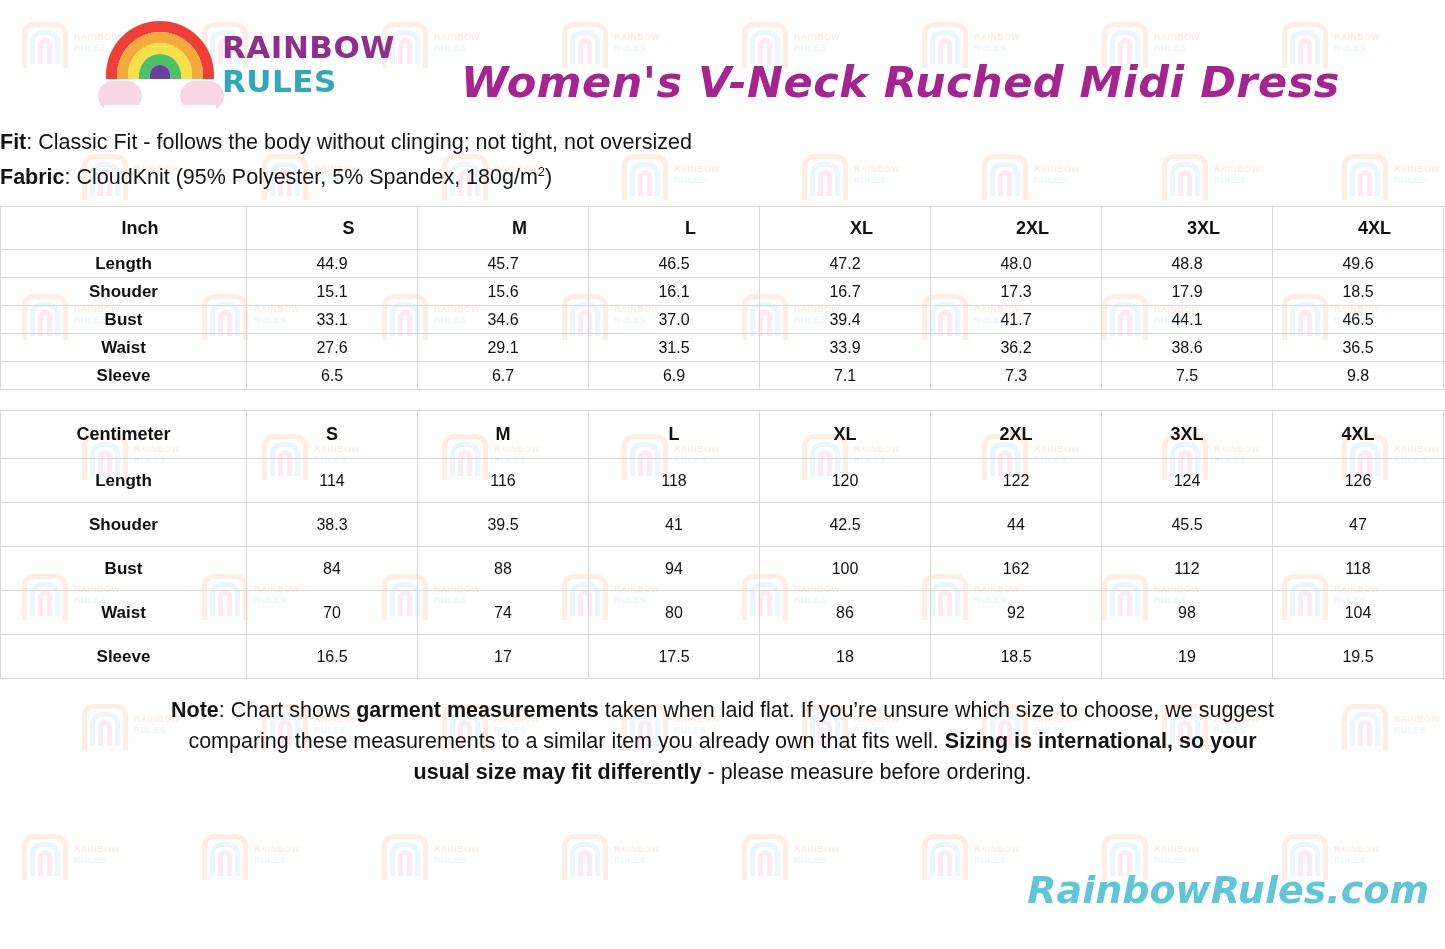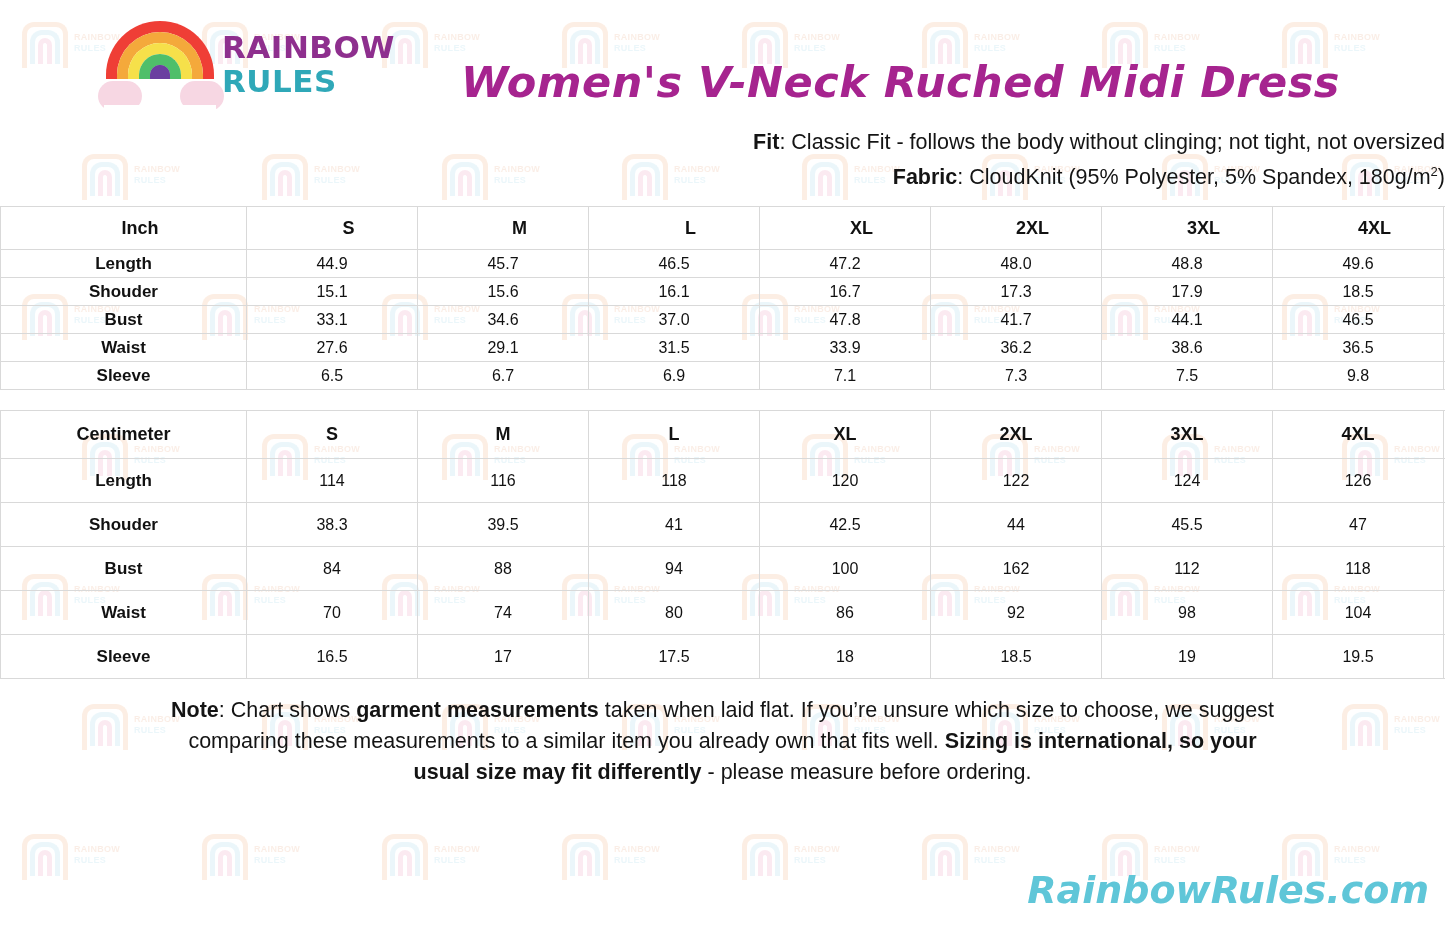--- a/index.html
+++ b/index.html
@@ -118,21 +118,21 @@
     letter-spacing: .5px;
     white-space: nowrap;
     padding-left: 10px;
     margin-top: 36px;
   }
 
   
   .intro {
     position: relative;
     z-index: 2;
-    text-align: right;
+    text-align: left;
     font-size: 21.5px;
     line-height: 29px;
     color: #141414;
     padding: 10px 0 14px 0;
   }
   .intro b { font-weight: bold; }
   .intro sup { font-size: 13px; vertical-align: super; }
 
   
   .tbl {
@@ -787,21 +787,21 @@
           <td>17.3</td>
           <td>17.9</td>
           <td>18.5</td>
           <td>19.1</td>
         </tr>
         <tr>
           <td class="rowhead">Bust</td>
           <td>33.1</td>
           <td>34.6</td>
           <td>37.0</td>
-          <td>47.8</td>
+          <td>39.4</td>
           <td>41.7</td>
           <td>44.1</td>
           <td>46.5</td>
           <td>48.8</td>
         </tr>
         <tr>
           <td class="rowhead">Waist</td>
           <td>27.6</td>
           <td>29.1</td>
           <td>31.5</td>

